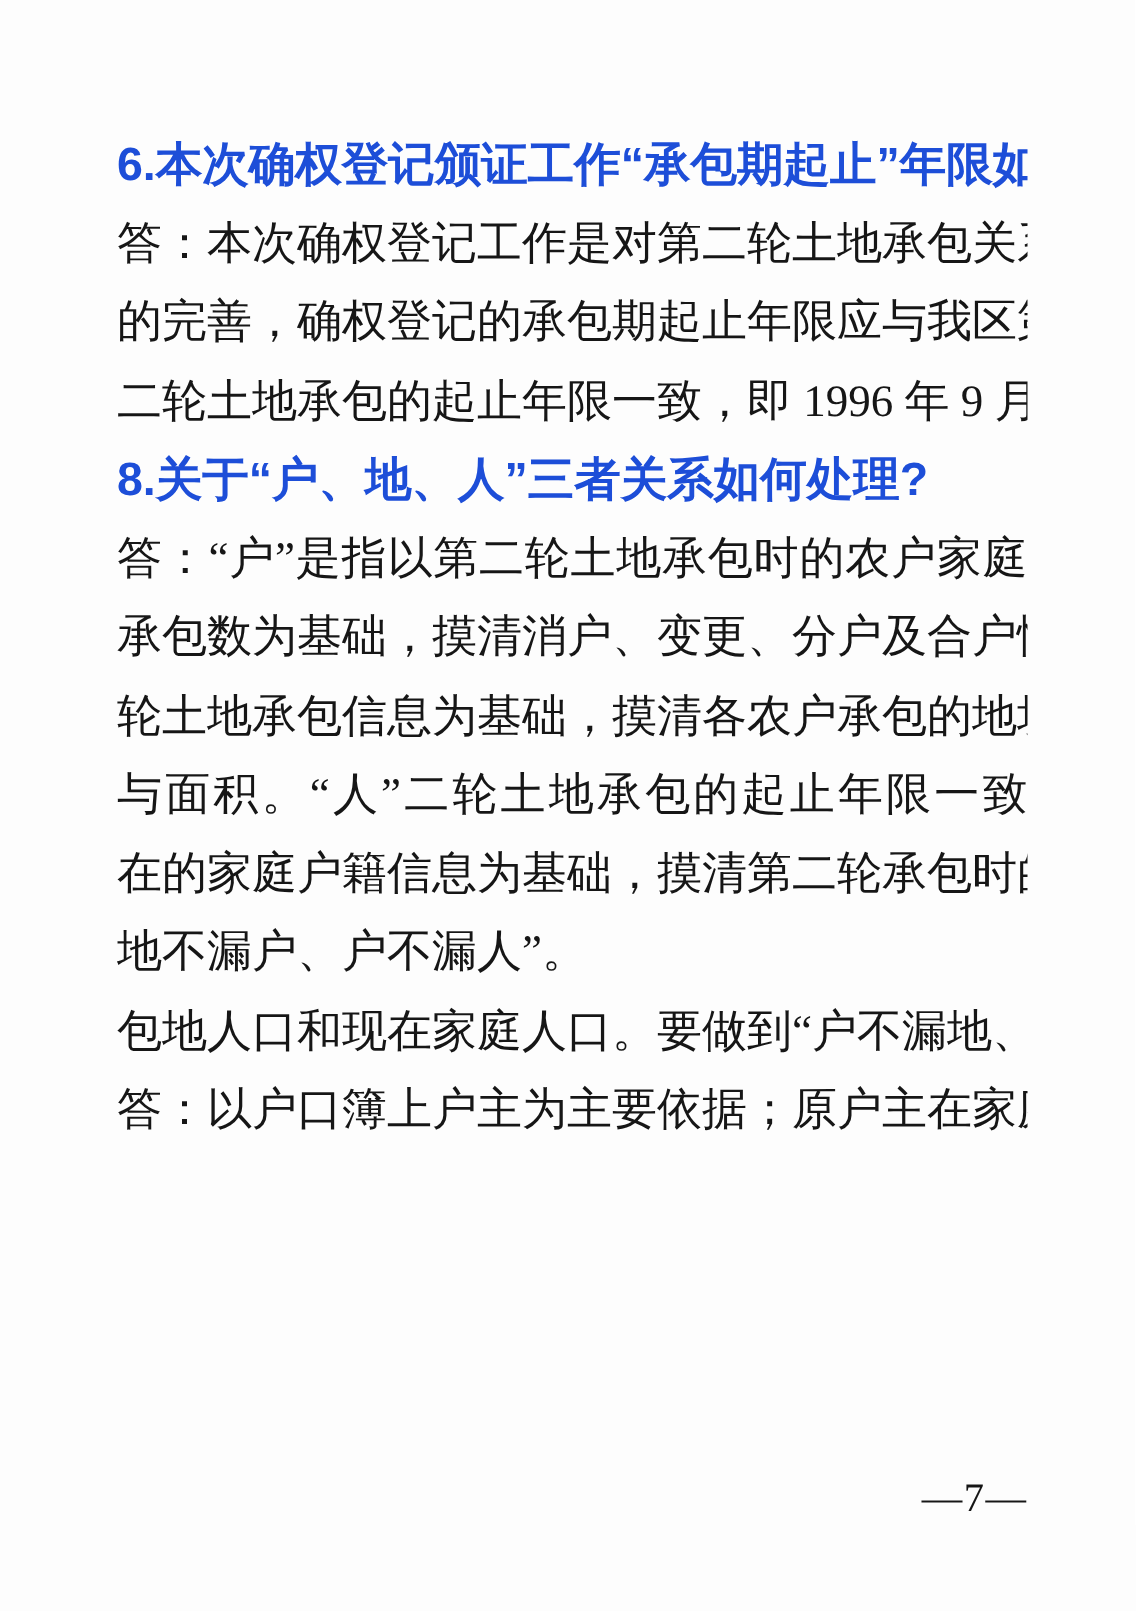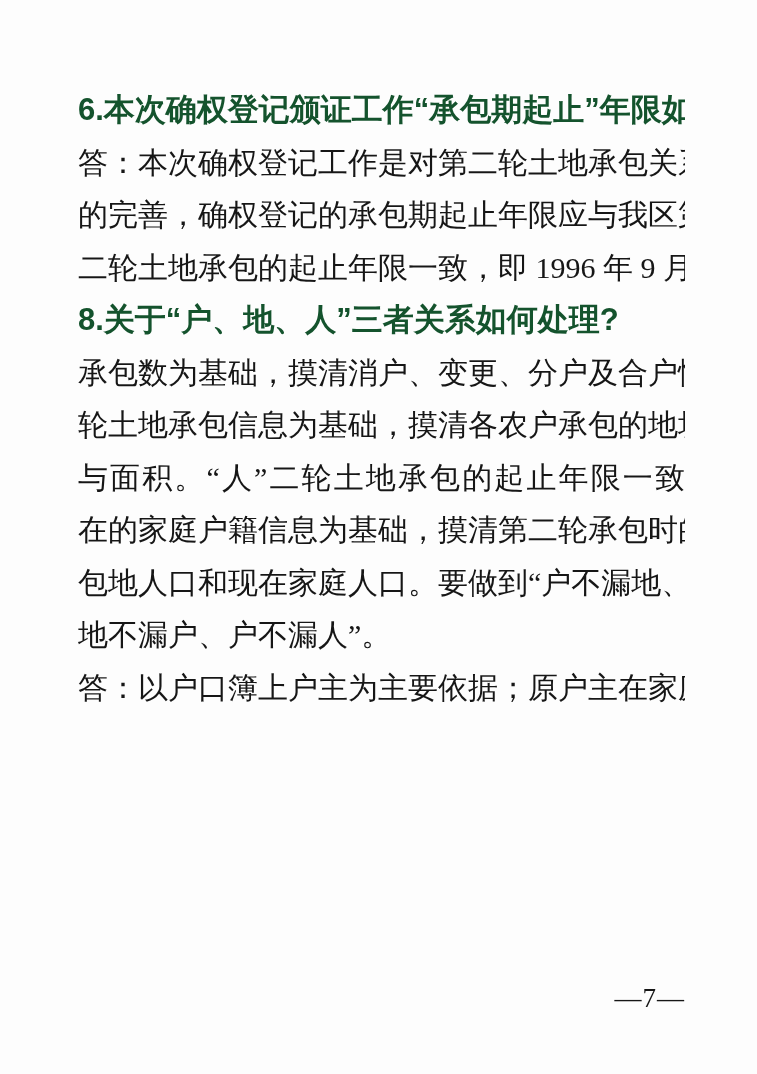--- a/index.html
+++ b/index.html
@@ -30,21 +30,21 @@
     white-space: nowrap;
     color: #161616;
   }
   .line.last {
     text-align-last: left;
   }
   .line.heading {
     font-family: "Liberation Sans", "DejaVu Sans", sans-serif;
     font-weight: 700;
     font-size: 31px;
-    color: #14532d;
+    color: #1d4ed8;
   }
   .line.body {
     font-family: "Liberation Serif", "DejaVu Serif", serif;
     font-weight: 400;
     font-size: 30px;
   }
   .page-number {
     position: absolute;
     right: 72px;
     bottom: 60px;
@@ -57,22 +57,23 @@
 </head>
 <body>
 
 <div class="page">
   <div class="content" id="content">
       <div class="line heading">6.本次确权登记颁证工作“承包期起止”年限如</div>
       <div class="line body">答：本次确权登记工作是对第二轮土地承包关系</div>
       <div class="line body">的完善，确权登记的承包期起止年限应与我区第</div>
       <div class="line body">二轮土地承包的起止年限一致，即 1996 年 9 月</div>
       <div class="line heading last">8.关于“户、地、人”三者关系如何处理?</div>
+      <div class="line body">答：“户”是指以第二轮土地承包时的农户家庭</div>
       <div class="line body">承包数为基础，摸清消户、变更、分户及合户情</div>
       <div class="line body">轮土地承包信息为基础，摸清各农户承包的地块</div>
       <div class="line body">与面积。“人”二轮土地承包的起止年限一致</div>
       <div class="line body">在的家庭户籍信息为基础，摸清第二轮承包时的</div>
+      <div class="line body last">地不漏户、户不漏人”。</div>
       <div class="line body">包地人口和现在家庭人口。要做到“户不漏地、</div>
-      <div class="line body last">地不漏户、户不漏人”。</div>
       <div class="line body">答：以户口簿上户主为主要依据；原户主在家庭</div>
     </div>
   <div class="page-number">—7—</div>
 </div>
 
 </body></html>

